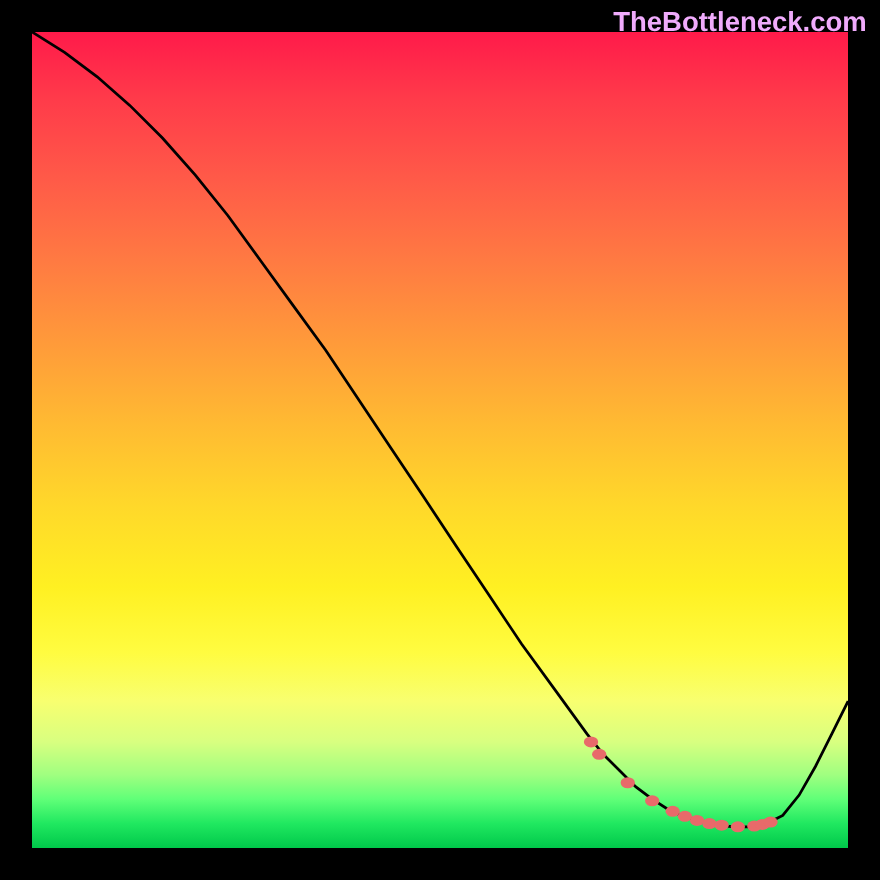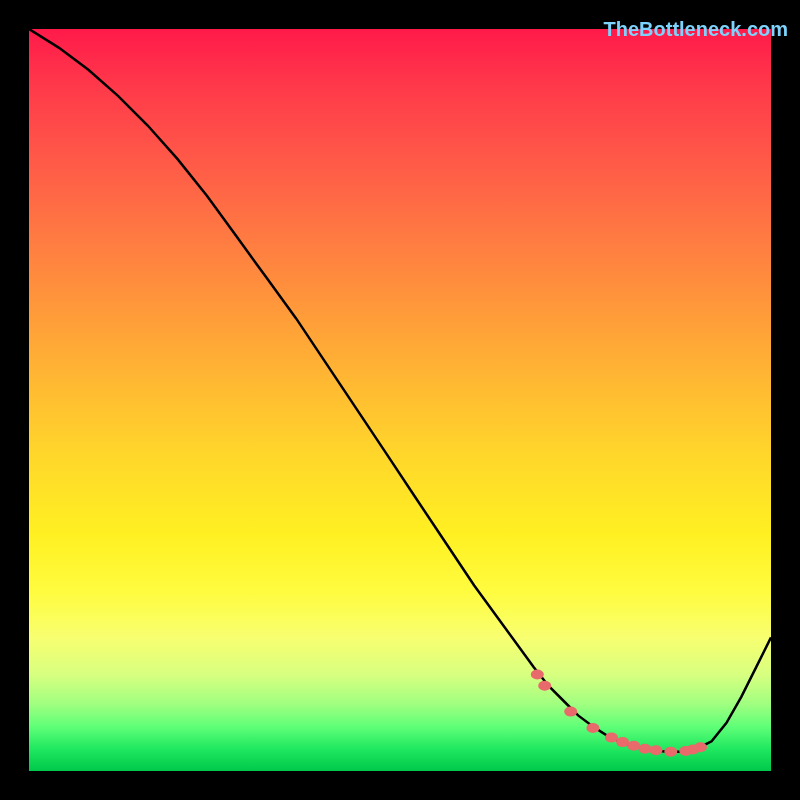--- a/index.html
+++ b/index.html
@@ -8,25 +8,24 @@
     width: 800px;
     height: 800px;
     background: #000;
     position: relative;
     font-family: Arial, sans-serif;
   }
   .watermark {
     position: absolute;
     top: 6px;
     right: 12px;
-    color: #7dd3fc;
-    font-size: 20px;
+    color: #f0abfc;
+    font-size: 25px;
     font-weight: bold;
     z-index: 10;
-    margin-top: 12px;
   }
   .plot-area {
     position: absolute;
     left: 29px;
     top: 29px;
     width: 742px;
     height: 742px;
     overflow: hidden;
   }
   .gradient-bg {

